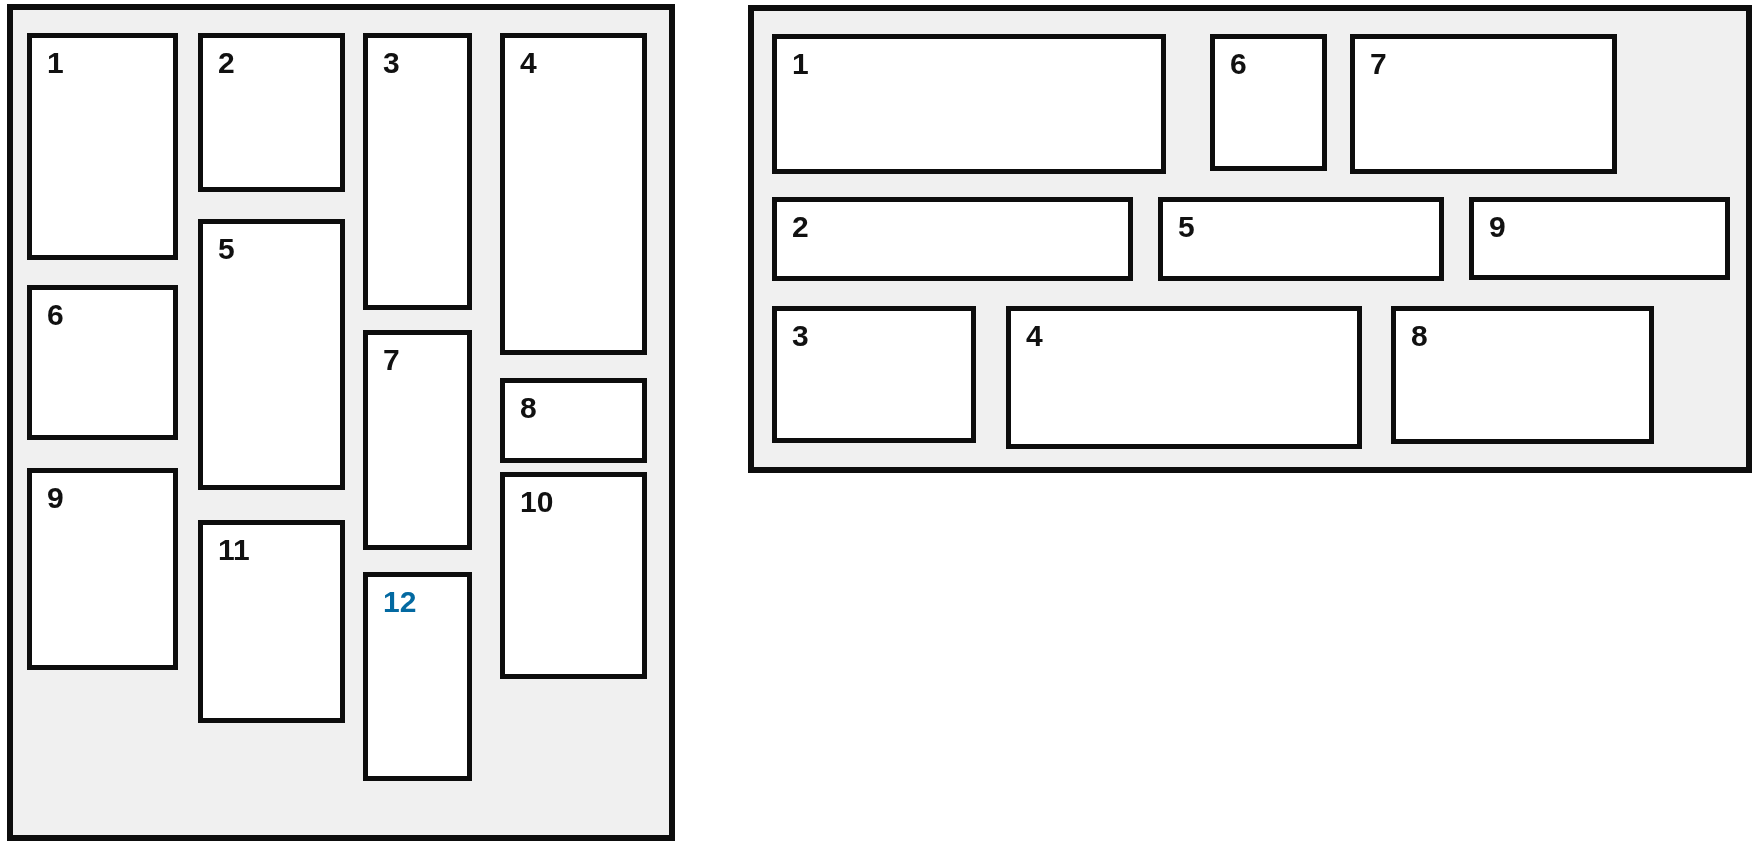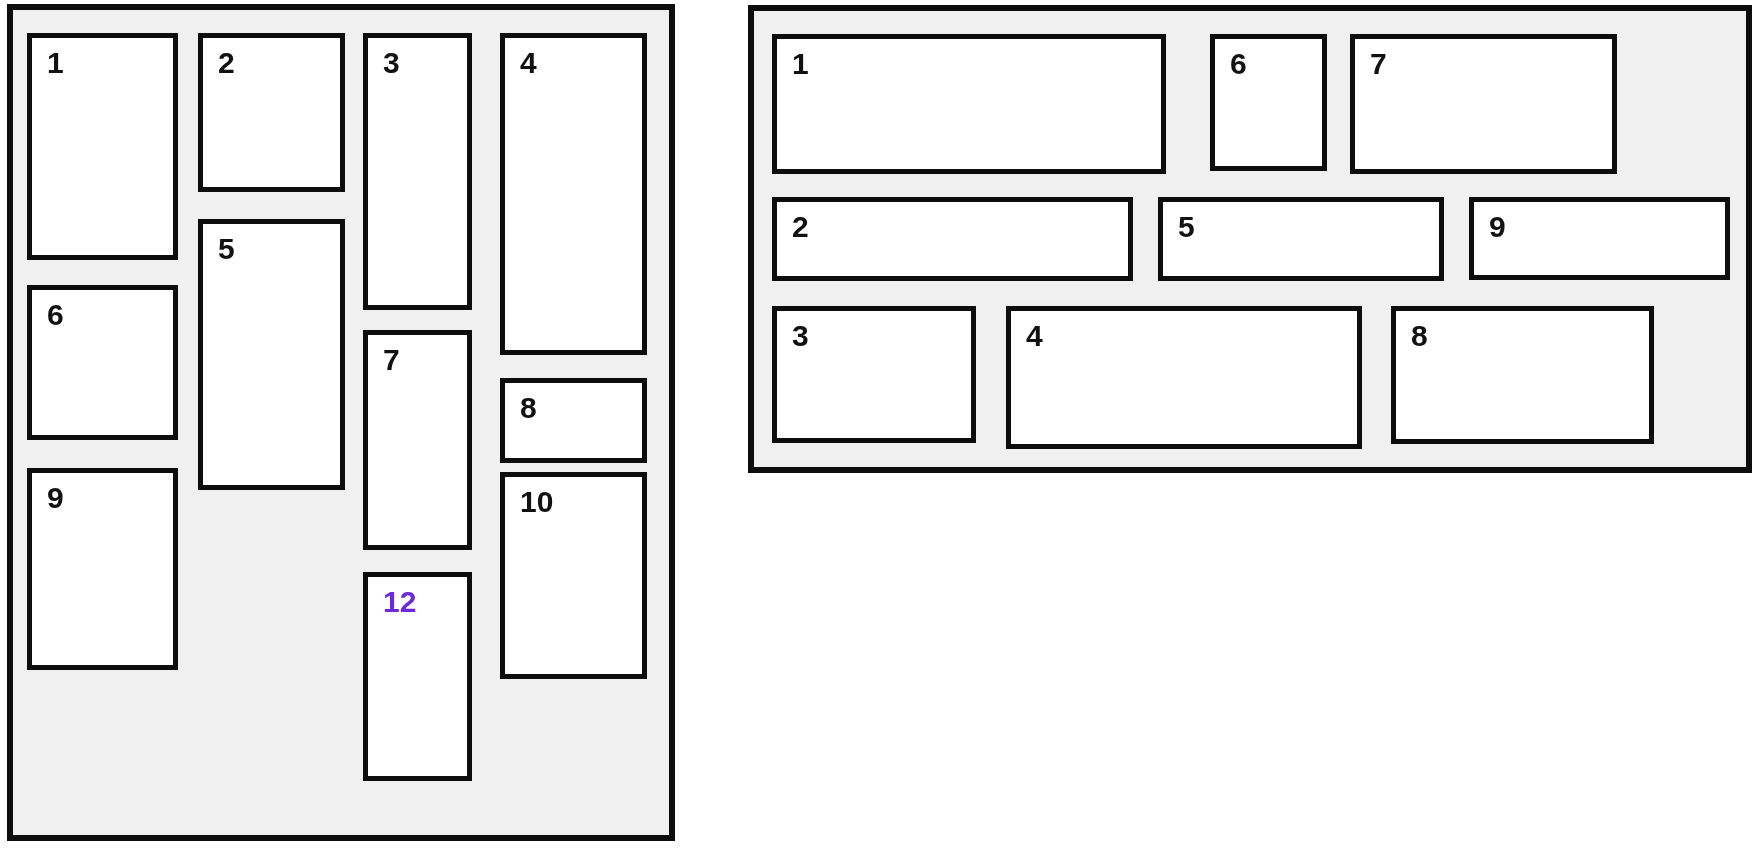--- a/index.html
+++ b/index.html
@@ -63,22 +63,25 @@
       </div>
       <div class="layout-box" style="left: 487px; top: 368px; width: 147px; height: 85px; background: rgb(255, 255, 255); border-width: 5px; border-color: rgb(13, 13, 13);">
         <span class="box-label" style="color: rgb(17, 17, 17);">8</span>
       </div>
       <div class="layout-box" style="left: 14px; top: 458px; width: 151px; height: 202px; background: rgb(255, 255, 255); border-width: 5px; border-color: rgb(13, 13, 13);">
         <span class="box-label" style="color: rgb(17, 17, 17);">9</span>
       </div>
       <div class="layout-box" style="left: 487px; top: 462px; width: 147px; height: 207px; background: rgb(255, 255, 255); border-width: 5px; border-color: rgb(13, 13, 13);">
         <span class="box-label" style="color: rgb(17, 17, 17);">10</span>
       </div>
+      <div class="layout-box" style="left: 185px; top: 510px; width: 147px; height: 203px; background: rgb(255, 255, 255); border-width: 5px; border-color: rgb(13, 13, 13);">
+        <span class="box-label" style="color: rgb(17, 17, 17);">11</span>
+      </div>
       <div class="layout-box" style="left: 350px; top: 562px; width: 109px; height: 209px; background: rgb(255, 255, 255); border-width: 5px; border-color: rgb(13, 13, 13);">
-        <span class="box-label" style="color: #6d28d9;">12</span>
+        <span class="box-label" style="color: #0369a1;">12</span>
       </div>
     </div>
     <div class="panel" style="left: 748px; top: 5px; width: 1004px; height: 468px; background: rgb(240, 240, 240); border-width: 6px; border-color: rgb(13, 13, 13);">
       <div class="layout-box" style="left: 18px; top: 23px; width: 394px; height: 140px; background: rgb(255, 255, 255); border-width: 5px; border-color: rgb(13, 13, 13);">
         <span class="box-label" style="color: rgb(17, 17, 17);">1</span>
       </div>
       <div class="layout-box" style="left: 456px; top: 23px; width: 117px; height: 137px; background: rgb(255, 255, 255); border-width: 5px; border-color: rgb(13, 13, 13);">
         <span class="box-label" style="color: rgb(17, 17, 17);">6</span>
       </div>
       <div class="layout-box" style="left: 596px; top: 23px; width: 267px; height: 140px; background: rgb(255, 255, 255); border-width: 5px; border-color: rgb(13, 13, 13);">

